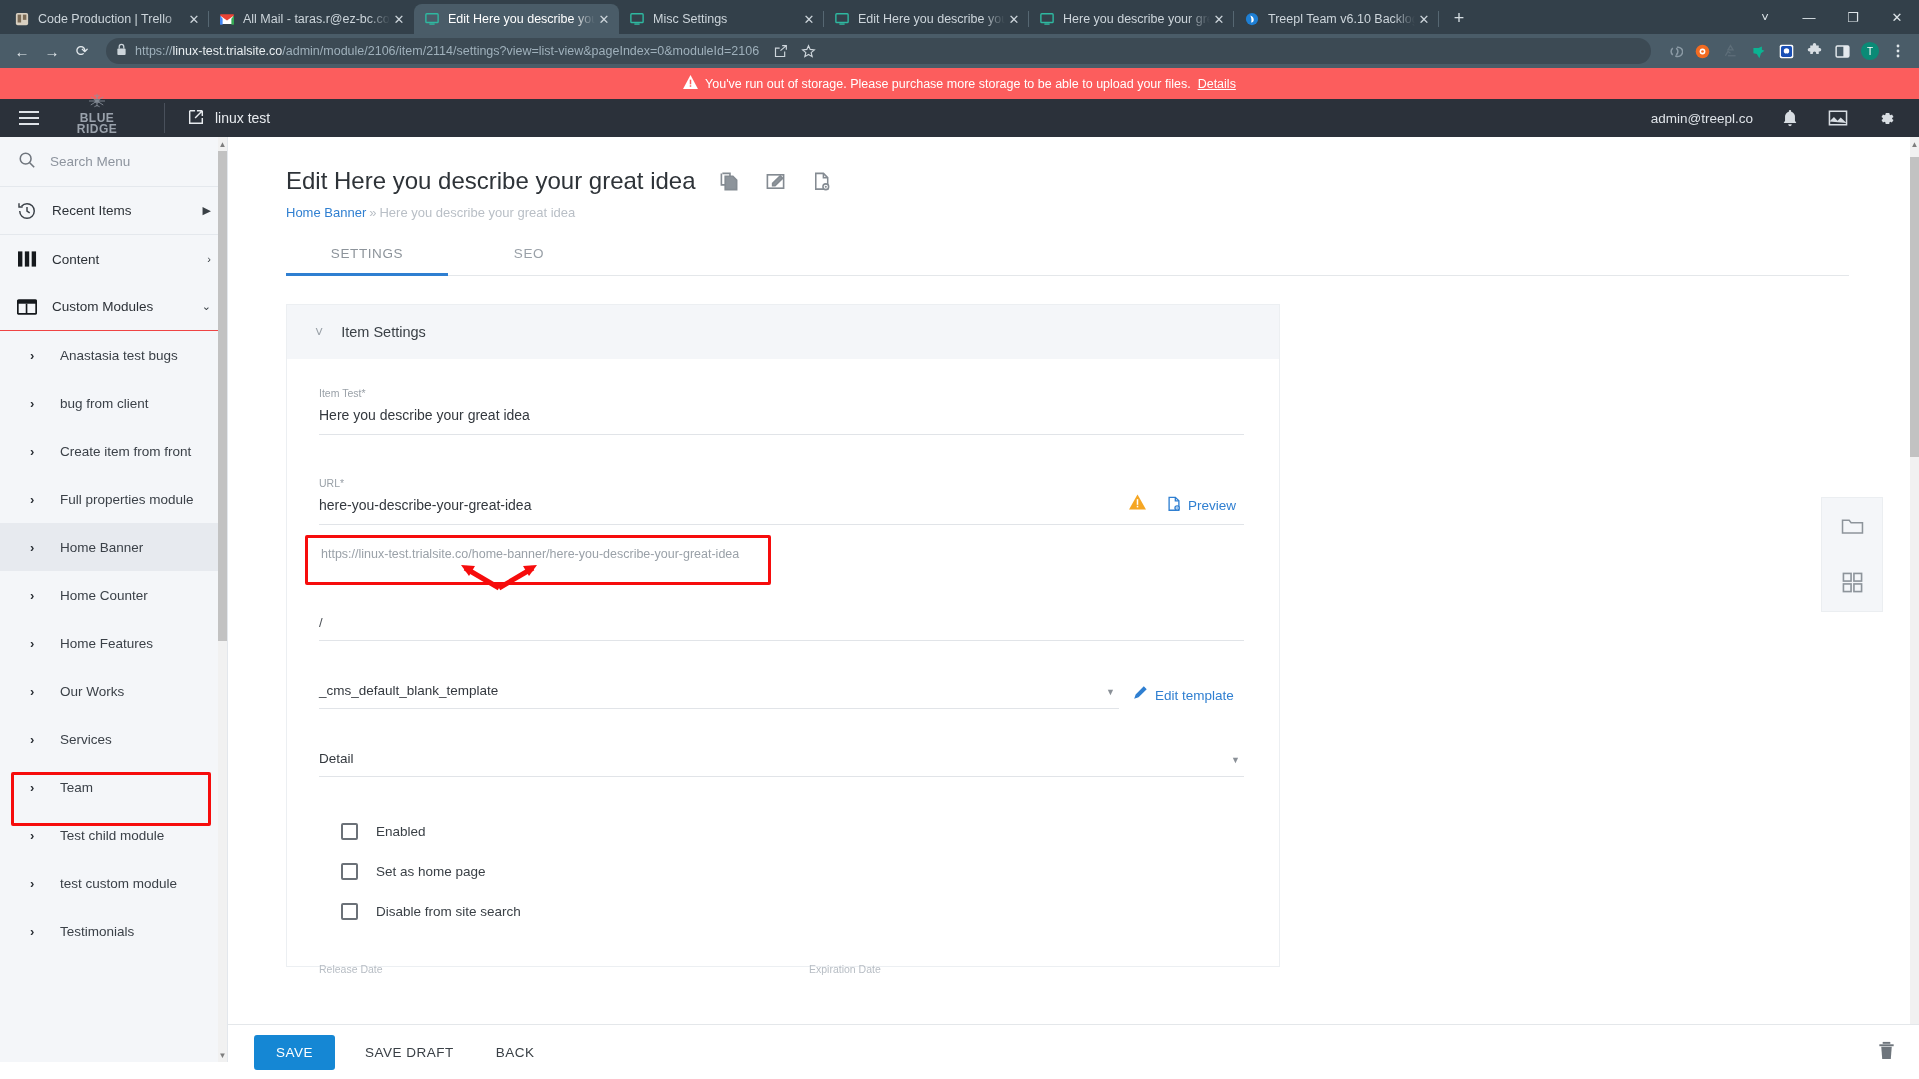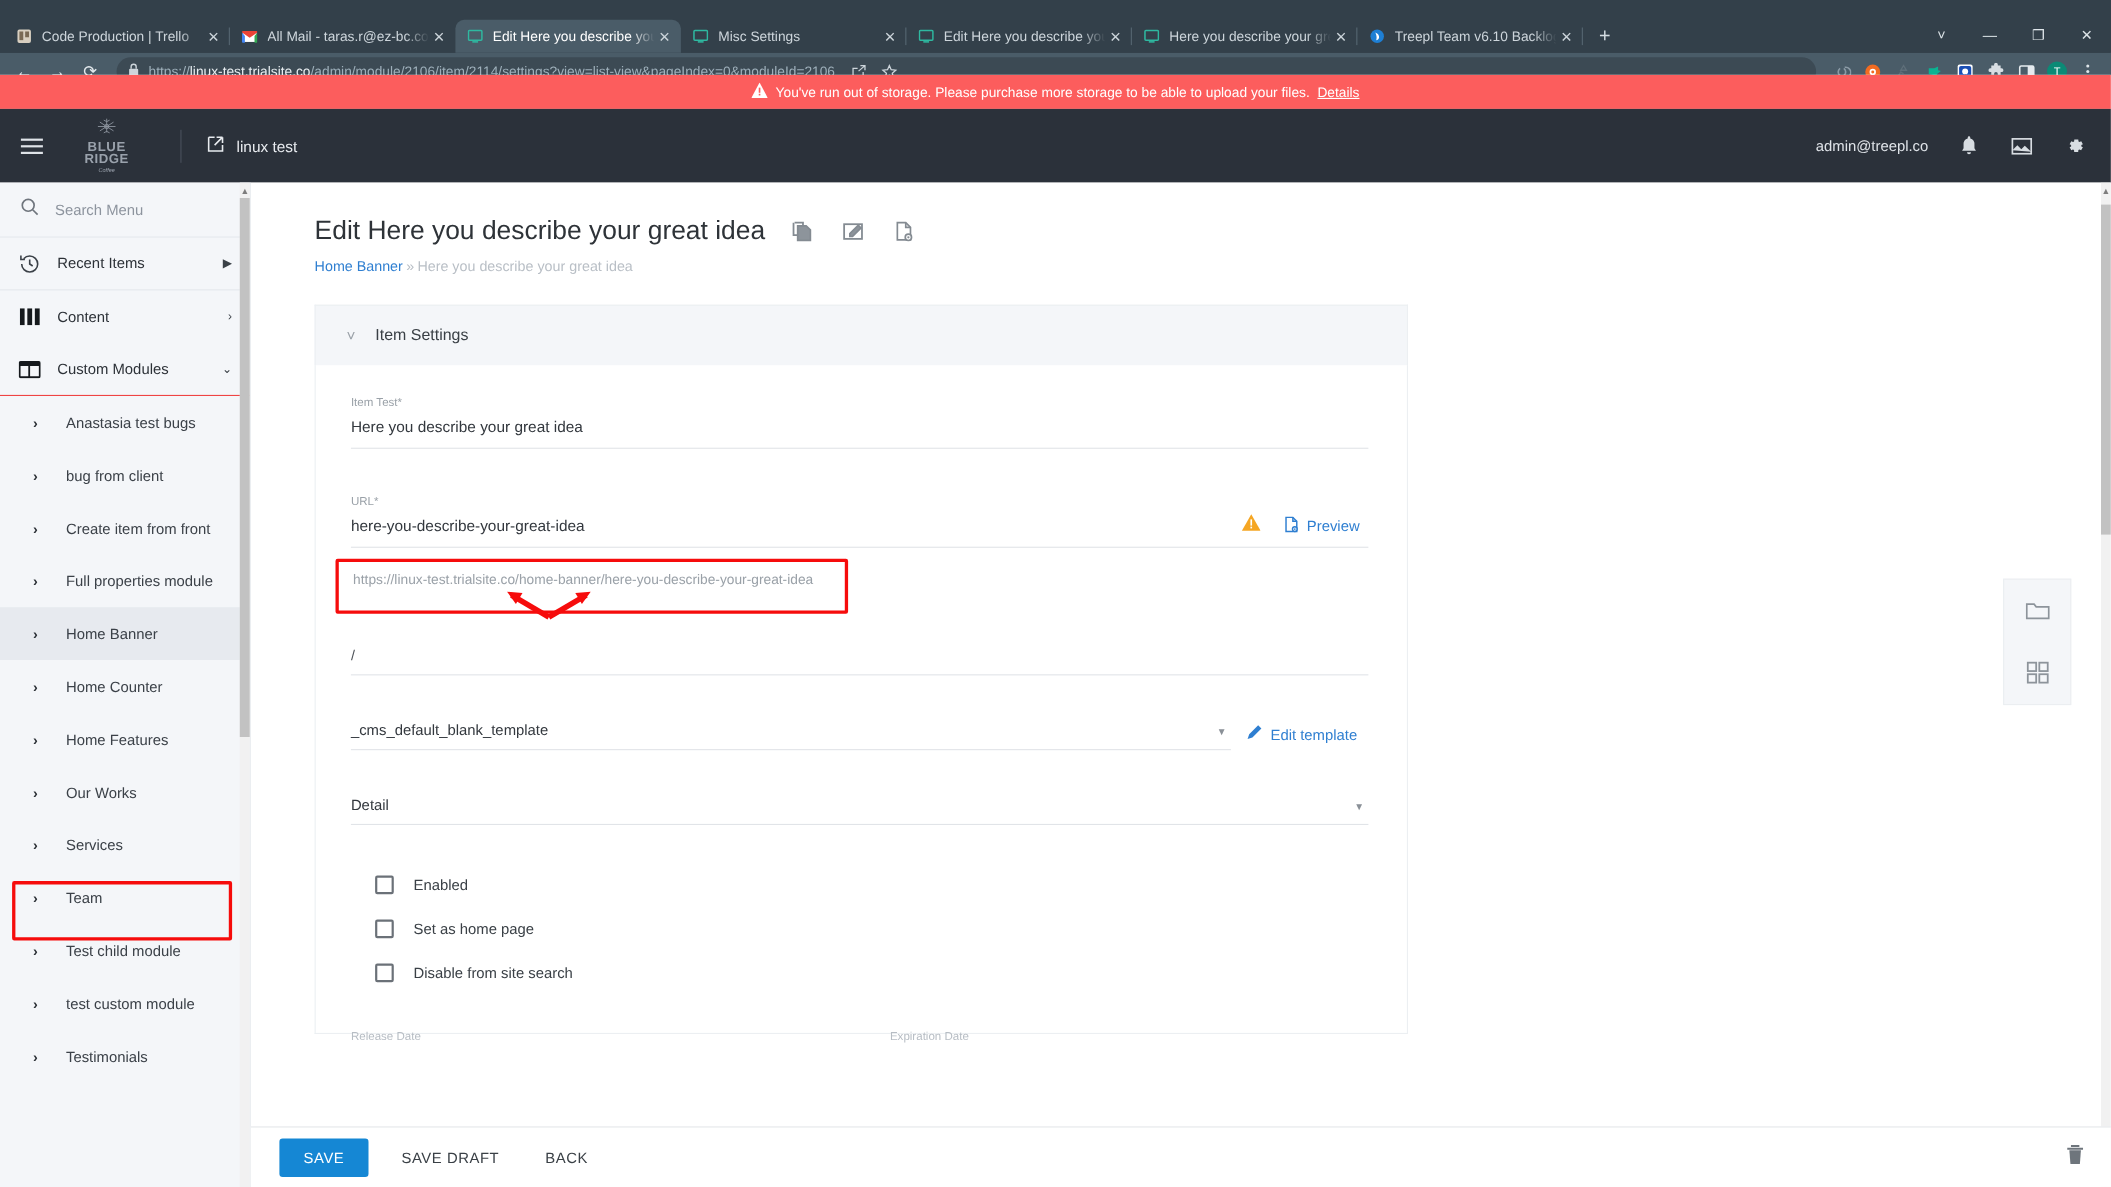--- a/index.html
+++ b/index.html
@@ -6,21 +6,21 @@
   html, body {
     width: 1919px; height: 1079px;
     font-family: "Liberation Sans", sans-serif;
     background: #fff; overflow: hidden;
   }
 
   
   .browser { width: 1919px; height: 1079px; position: relative; background:#36454f; }
 
   .tabstrip {
-    height: 48px; background: #33404a;
+    height: 34px; background: #33404a;
     display: flex; align-items: flex-end; padding-left: 4px;
     position: relative;
   }
   .tab {
     height: 30px; width: 205px; display: flex; align-items: center;
     padding: 0 6px 0 10px; color: #cdd5db; font-size: 12.5px;
     position: relative; flex: 0 0 auto;
   }
   .tab.active {
     background: #4a5c68; border-radius: 8px 8px 0 0; color: #fff;
@@ -61,21 +61,21 @@
   
   .page { position:absolute; top:68px; left:0; width:1919px; height:1011px; background:#fff; overflow:hidden;}
 
   .alertbar {
     height: 31px; background:#fc5d5d; color:#fff; display:flex;
     align-items:center; justify-content:center; font-size:12.5px; gap:7px;
   }
   .alertbar a { color:#fff; text-decoration:underline; }
 
   .appheader {
-    height: 67px; background:#2b313a; display:flex; align-items:center;
+    height: 38px; background:#2b313a; display:flex; align-items:center;
     padding-left: 8px; color:#e7eaee;
   }
   .hamb { width:42px;height:42px;display:flex;flex-direction:column;justify-content:center;
     align-items:center;gap:4px; }
   .hamb span { display:block; width:20px;height:2px;background:#dfe3e8; }
   .logo { width:66px; display:flex;flex-direction:column;align-items:center; color:#9aa2ac;
     margin-left: 14px;}
   .logo .lname { font-size:12px; font-weight:bold; line-height:11px; letter-spacing:.5px; text-align:center;}
   .logo .lsub { font-size:5px; margin-top:2px; font-style:italic; }
   .hdivider { width:1px; height:30px; background:#49505b; margin: 0 22px 0 34px; }
@@ -579,20 +579,24 @@
                   <circle cx="15.5" cy="16.5" r="3" fill="#fff"></circle>
                   <circle cx="15.5" cy="16.5" r="1.1" fill="#848b92" stroke="none"></circle>
                 </svg>
             </span>
           </div>
 
           <div class="breadcrumb">
             <a href="#">Home Banner</a><span class="sepm">»</span><span>Here you describe your great idea</span>
           </div>
 
+          <div class="tabs">
+            <div class="tabitem active">SETTINGS</div>
+            <div class="tabitem">SEO</div>
+          </div>
 
           <div class="card">
             <div class="cardhdr">
               <span class="chev">˅</span>
               <span class="ctitle">Item Settings</span>
             </div>
             <div class="cardbody">
 
               <div class="field">
                 <div class="flabel">Item Test*</div>

